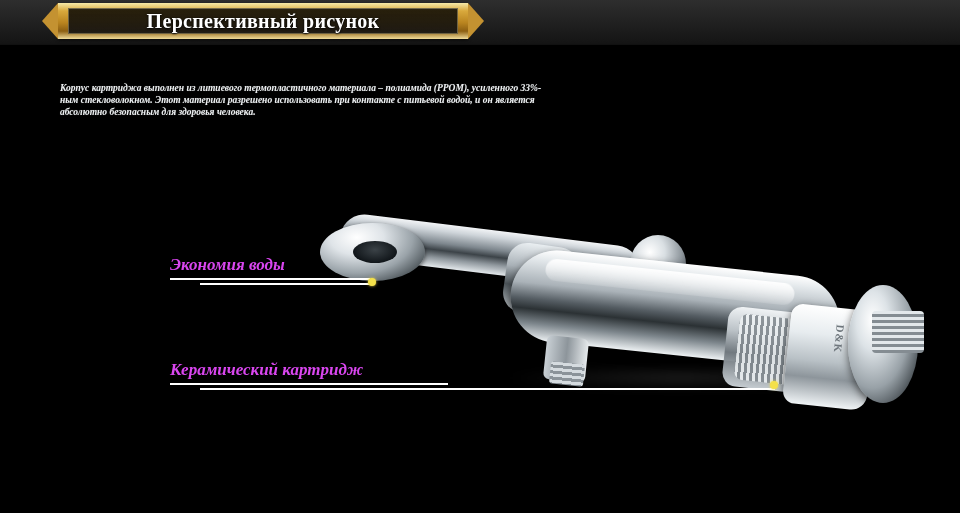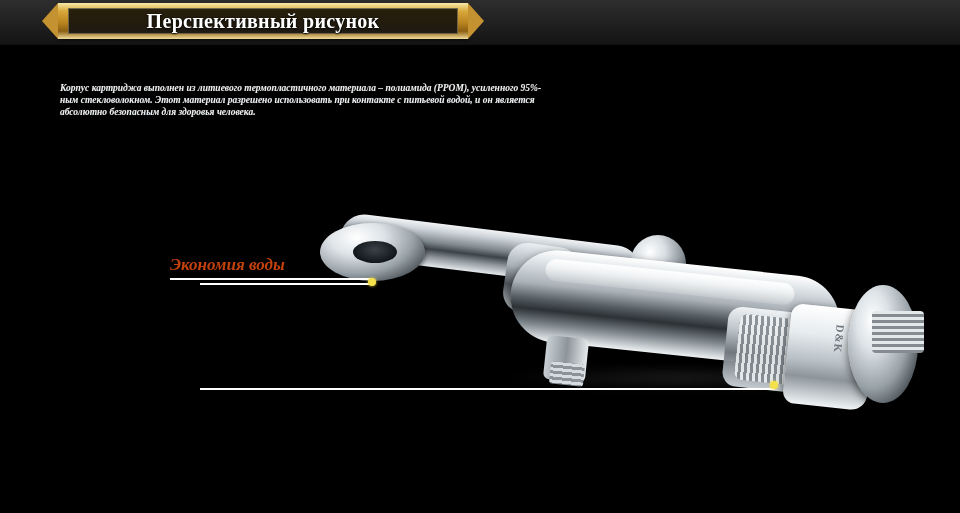--- a/index.html
+++ b/index.html
@@ -60,21 +60,21 @@
     font-family:"Liberation Serif", serif;
     font-style:italic;font-weight:bold;
     font-size:9.5px;line-height:12px;
     margin:0 0 11px 0;
     text-shadow:0 0 1px rgba(255,255,255,.25);
   }
 
   
   .callout{
     position:absolute;
-    color:#c2410c;
+    color:#d946ef;
     font-family:"Liberation Serif", serif;
     font-weight:bold;font-style:italic;
     font-size:17px;
     white-space:nowrap;
     text-shadow:0 1px 2px #000;
   }
   .callout .underline{
     display:block;height:2px;background:#ffffff;margin-top:3px;
   }
   #callout-1{left:170px;top:255px;}
@@ -202,21 +202,21 @@
   <div class="banner">
     <div class="banner-inner"></div>
     <div class="ribbon">
       <div class="ribbon-plate">
         <span class="ribbon-label">Перспективный рисунок</span>
       </div>
     </div>
   </div>
 
   <div class="para-block">
-    <p class="para">Корпус картриджа выполнен из литиевого термопластичного материала – полиамида (PPOM), усиленного 95%-ным стекловолокном. Этот материал разрешено использовать при контакте с питьевой водой, и он является абсолютно безопасным для здоровья человека.</p>
+    <p class="para">Корпус картриджа выполнен из литиевого термопластичного материала – полиамида (PPOM), усиленного 33%-ным стекловолокном. Этот материал разрешено использовать при контакте с питьевой водой, и он является абсолютно безопасным для здоровья человека.</p>
   </div>
 
   <div class="faucet">
     <div class="shadow-under"></div>
     <div class="chrome-spout"></div>
     <div class="spout-tip"></div>
     <div class="spout-hole"></div>
     <div class="inlet-left"></div>
     <div class="neck"></div>
     <div class="body"></div>
@@ -231,16 +231,20 @@
     <div class="wall-pipe"></div>
   </div>
 
   <div class="callout" id="callout-1">
     <span>Экономия воды</span>
     <span class="underline"></span>
   </div>
   <div class="lead-line" id="lead-1"></div>
   <div class="dot" id="dot-1"></div>
 
+  <div class="callout" id="callout-2">
+    <span>Керамический  картридж</span>
+    <span class="underline"></span>
+  </div>
   <div class="lead-line" id="lead-2"></div>
   <div class="dot" id="dot-2"></div>
 
 </div>
 
 </body></html>

